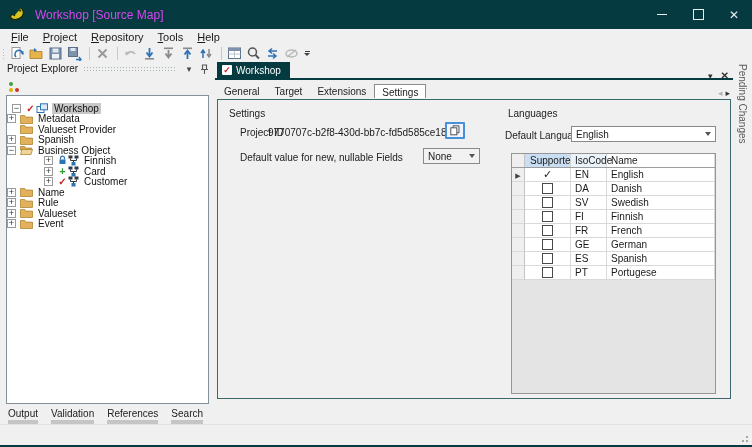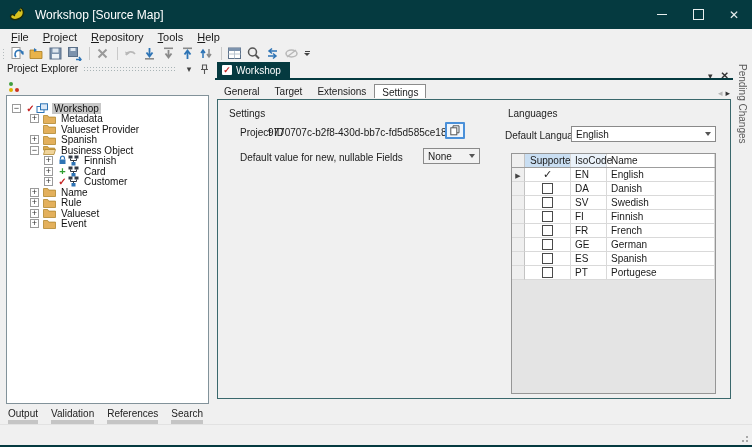--- a/index.html
+++ b/index.html
@@ -1,20 +1,20 @@
 <!DOCTYPE html>
 <html><head>
 <meta charset="utf-8">
 <style>
   html,body{margin:0;padding:0;background:#d9d9d9;font-family:"Liberation Sans",sans-serif;}
   .window{position:relative;width:752px;height:447px;background:#f0f0f0;overflow:hidden;box-shadow:0 0 0 1px #9aa5a6;}
   
   .titlebar{position:absolute;top:0;left:0;width:752px;height:29px;background:#053a40;display:flex;align-items:center;}
   .logo{width:20px;height:20px;margin:0 8px 0 7px;flex:0 0 auto;}
-  .title-text{color:#ffffff;font-size:12px;}
+  .title-text{color:#d946ef;font-size:12px;}
   .win-btns{margin-left:auto;display:flex;height:29px;}
   .win-btn{width:36px;height:29px;display:flex;align-items:center;justify-content:center;color:#e8eeee;}
   .glyph-min{width:10px;height:1px;background:#e8eeee;}
   .glyph-max{width:9px;height:9px;border:1px solid #e8eeee;}
   .glyph-close{font-size:12px;line-height:12px;}
   .glyph-close::before{content:"✕";}
   
   .menubar{position:absolute;top:29px;left:0;width:752px;height:16px;background:#f0f0f0;display:flex;align-items:center;font-size:11px;color:#1a1a1a;padding-left:4px;box-sizing:border-box;}
   .mi{padding:1px 7px;}
   .accel{text-decoration:underline;}
@@ -37,21 +37,21 @@
   .exp-tools{height:16px;display:flex;align-items:center;padding-left:5px;}
   .dots-ico{position:relative;width:12px;height:11px;}
   .dots-ico i{position:absolute;width:4px;height:4px;border-radius:50%;}
   .dots-ico .g{left:1px;top:0;background:#3f9e3f;}
   .dots-ico .y{left:1px;top:6px;background:#e0b califa00;background:#e0b000;}
   .dots-ico .r{left:7px;top:6px;background:#cc3322;}
   .tree-box{position:absolute;left:3px;right:4px;top:33px;bottom:0;background:#ffffff;border:1px solid #82929a;overflow:hidden;}
   .trow{display:flex;align-items:center;height:10px;margin-bottom:0.5px;font-size:10px;color:#111;}
   .tree-pad{padding-top:7px;}
   .lvl0{padding-left:5px;}
-  .lvl1{padding-left:23px;}
+  .lvl1{}
   .lvl2{padding-left:37px;}
   .exp{width:9px;height:9px;box-sizing:border-box;border:1px solid #9a9a9a;background:#fff;font-size:9px;line-height:6px;text-align:center;color:#333;flex:0 0 auto;margin-right:4px;}
   .exp.plus::before{content:"+";}
   .exp.minus::before{content:"−";}
   .exp.none{border:none;background:transparent;}
   .ovl{width:11px;flex:0 0 auto;text-align:center;}
   .red-check{color:#c62222;font-size:10px;font-weight:bold;line-height:9px;}
   .red-check::before{content:"✓";}
   .green-plus{color:#2f9e2f;font-size:11px;font-weight:bold;line-height:9px;}
   .green-plus::before{content:"+";}

